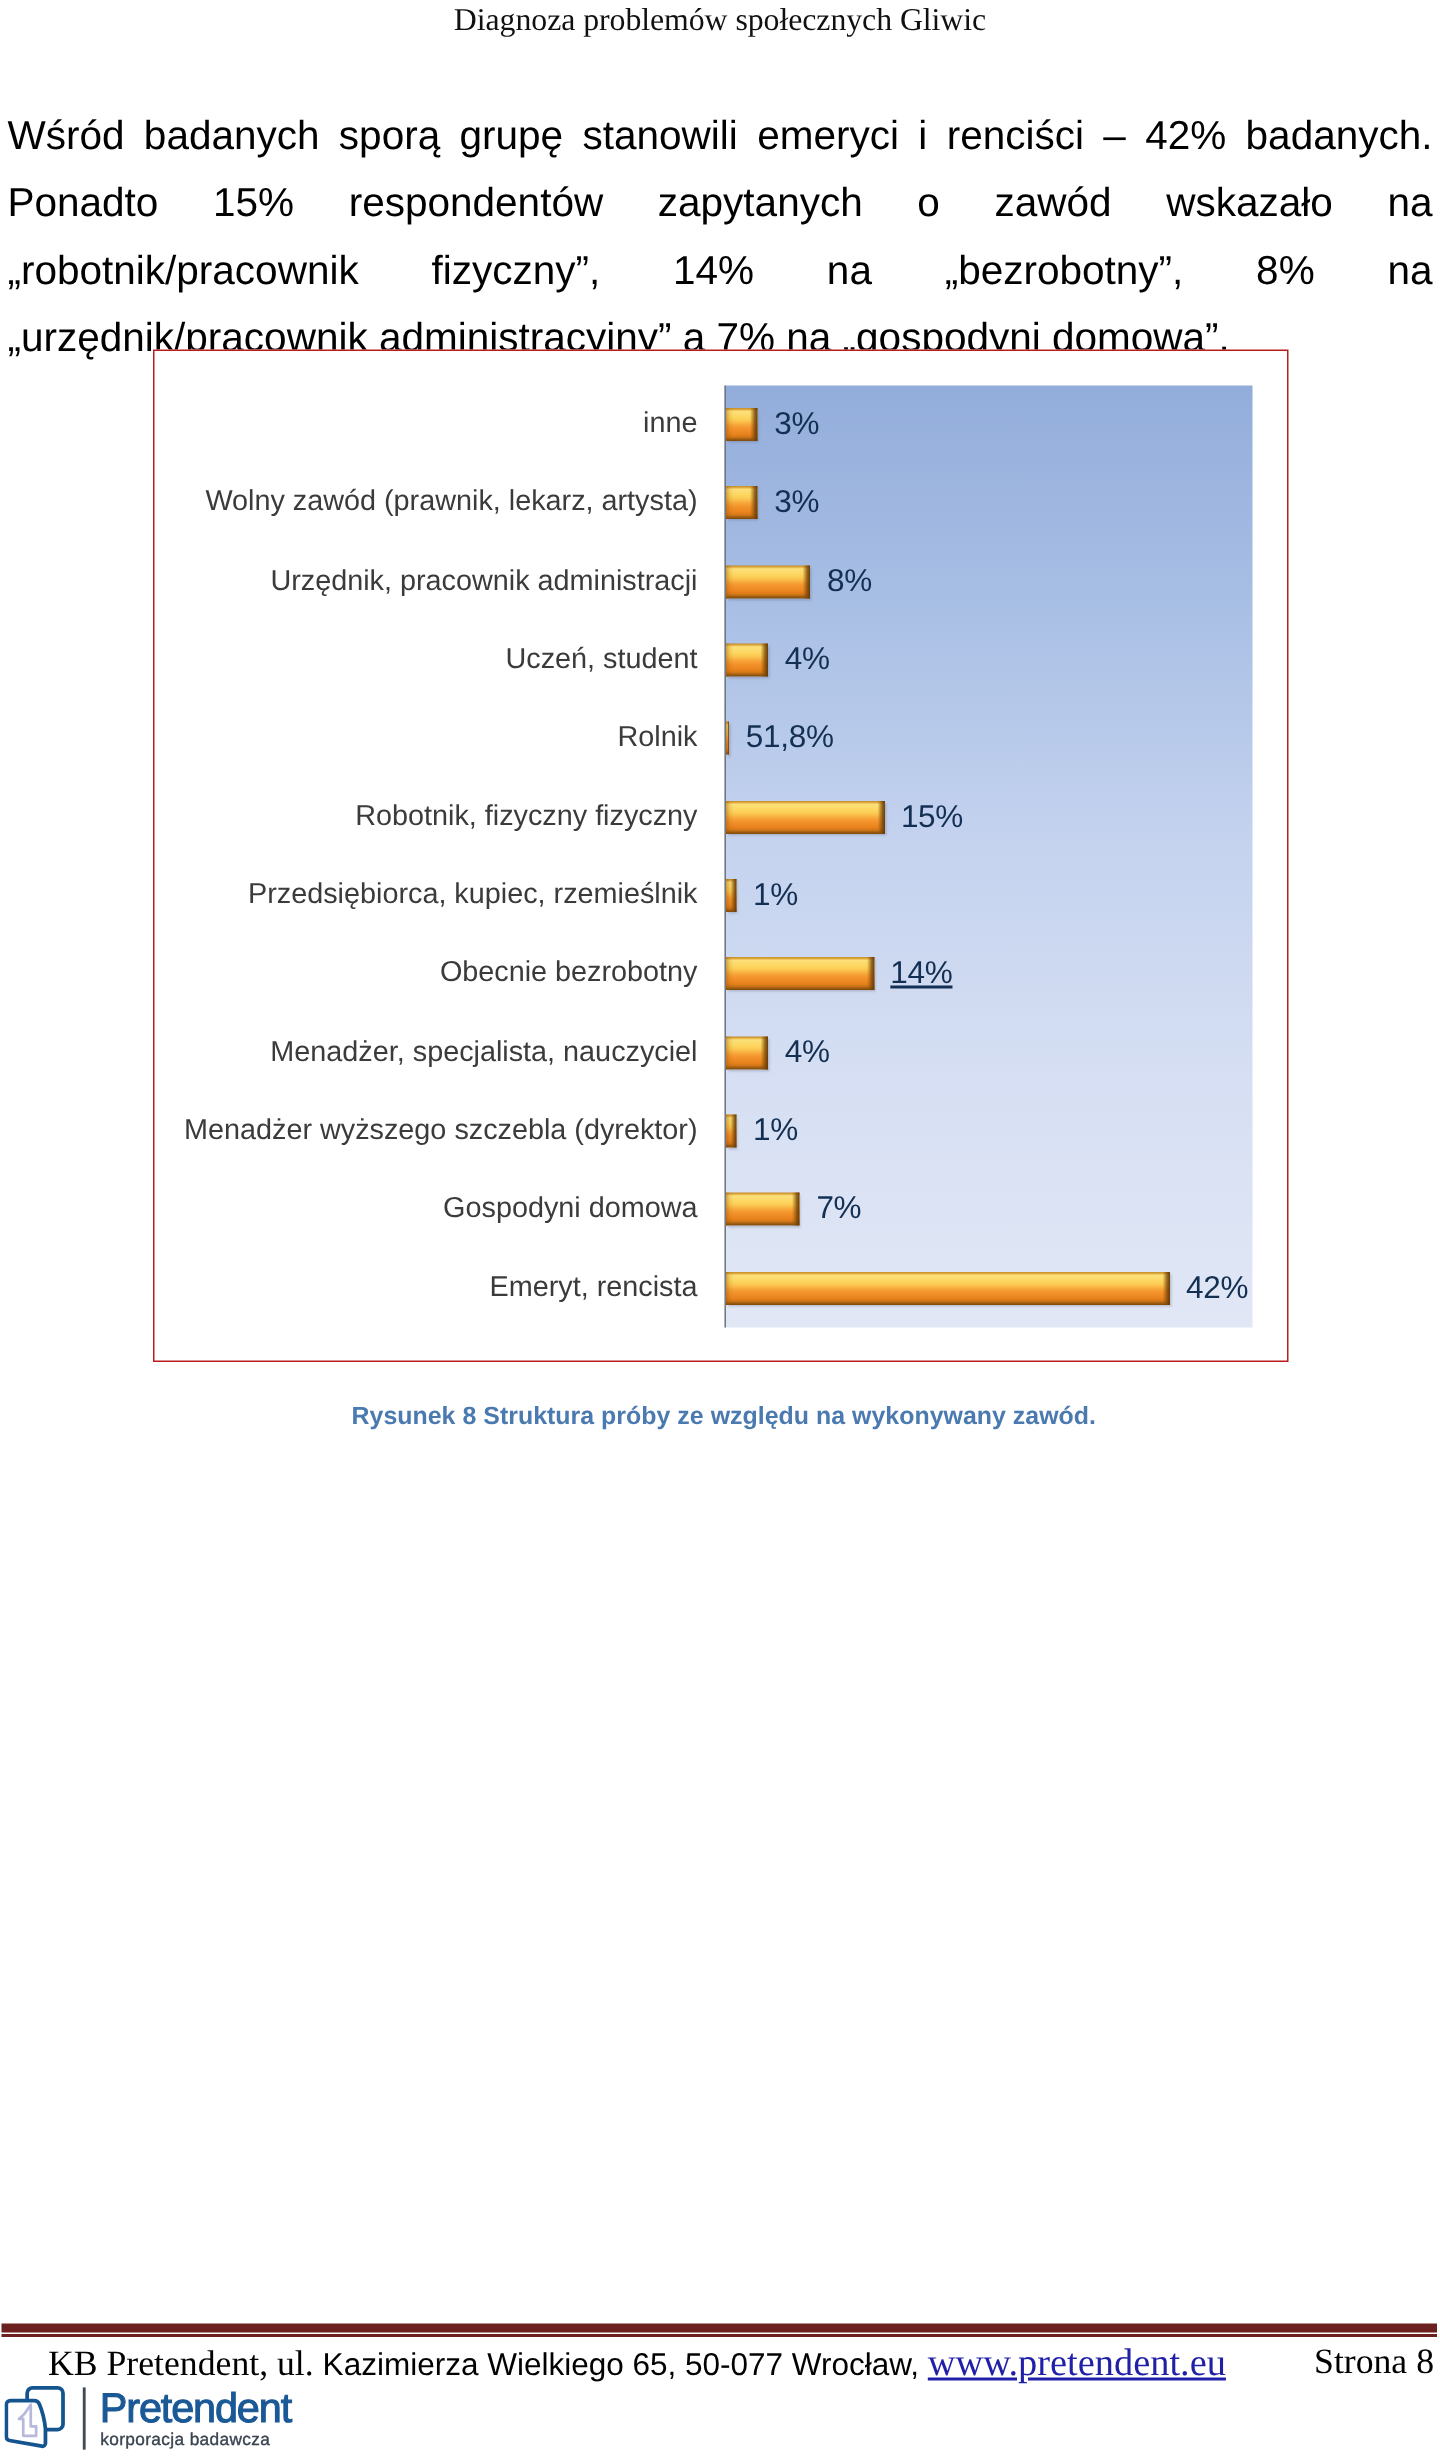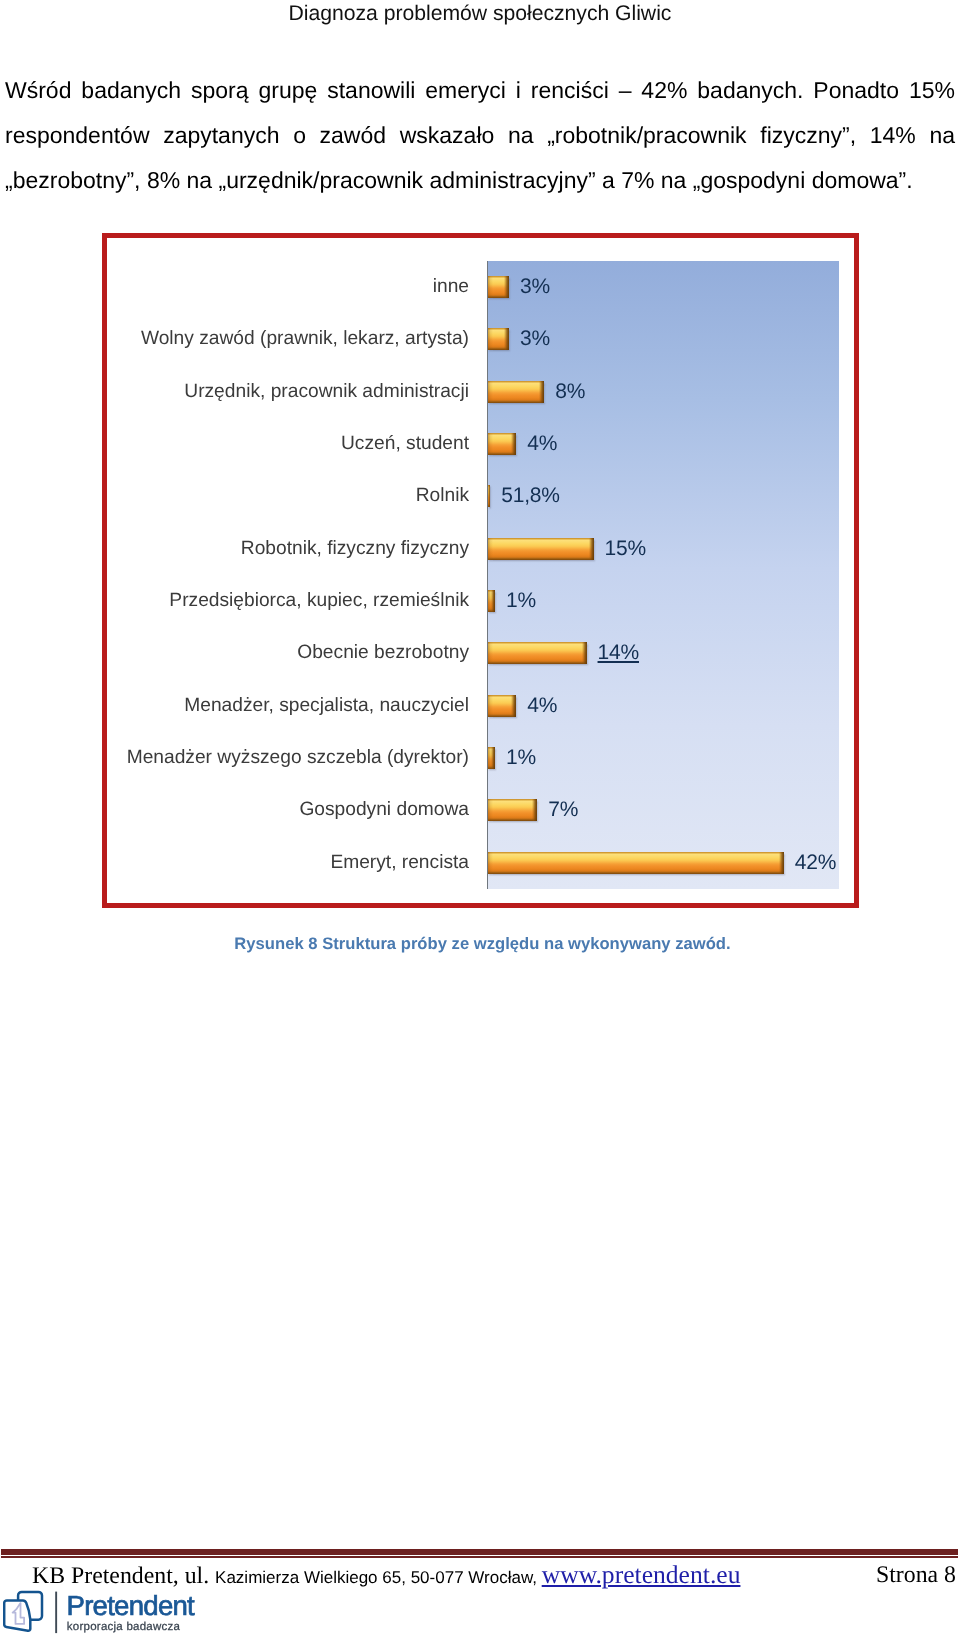--- a/index.html
+++ b/index.html
@@ -10,36 +10,36 @@
     -webkit-font-smoothing:antialiased;
     text-rendering:geometricPrecision;
     position:relative;overflow:hidden;
     transform:translateZ(0);
   }
   .page{position:absolute;left:0;top:0;width:960px;height:1640px;}
 
   
   .doc-header{
     position:absolute;left:0;top:1.0px;width:960px;text-align:center;
-    font-family:Liberation Sans, sans-serif;
+    font-family:Liberation Serif, serif;
     font-size:21.2px;font-weight:normal;color:#111111;
     line-height:25px;letter-spacing:-0.03px;
   }
 
   
   .body-copy{
     position:absolute;left:5px;top:67.8px;width:950px;
-    font-size:23px;line-height:45px;color:#000000;
+    font-size:27px;line-height:45px;color:#000000;
     text-align:justify;text-justify:inter-word;
   }
 
   
   .chart-frame{
     position:absolute;left:102px;top:233px;width:757px;height:675px;
-    border:5px solid #b91c1c;background:#ffffff;box-sizing:border-box;
+    border:1px solid #b91c1c;background:#ffffff;box-sizing:border-box;
   }
   .plot-area{
     position:absolute;left:380px;top:23px;width:352px;height:628px;
     background:linear-gradient(to bottom,#93addb 0%,#a7bee4 22%,#c5d3ef 49%,#d6dff3 74%,#e1e7f5 100%);
   }
   .axis-line{position:absolute;left:380px;top:23px;width:1px;height:628px;background:#70777e;}
   .cat-row{position:absolute;left:0;width:756px;height:52.4px;}
   .cat-label{
     position:absolute;right:394px;top:50%;transform:translateY(-50%);
     font-size:19.2px;color:#3b3b3b;white-space:nowrap;text-align:right;
@@ -80,21 +80,21 @@
   .footer-rule{position:absolute;left:1px;top:1549px;width:957px;height:6px;background:#6d2020;}
   .footer-rule2{position:absolute;left:1px;top:1556px;width:957px;height:2px;background:#6d2020;}
   .footer-line{
     position:absolute;left:5px;top:1563px;width:951px;height:24px;
     font-family:"Liberation Serif", serif;font-size:23.8px;line-height:24px;color:#000;
   }
   .footer-left{position:absolute;left:0;top:0;}
   .footer-right{position:absolute;right:0;top:0;}
   .footer-link{color:#1f1fa8;text-decoration:underline;font-family:"Liberation Serif", serif;font-size:25.6px;}
   .ff-serif{font-family:"Liberation Serif", serif;margin-left:27px;}
-  .ff-sans{font-family:"Liberation Sans", sans-serif;font-size:17px;}
+  .ff-sans{font-family:"Liberation Sans", sans-serif;font-size:21px;}
   .logo{position:absolute;left:3.2px;top:1587.6px;width:215px;height:50px;}
 </style>
 </head>
 <body>
 
 <div class="page">
 
   <div class="doc-header">Diagnoza problemów społecznych Gliwic</div>
 
   <div class="body-copy">Wśród badanych sporą grupę stanowili emeryci i renciści – 42% badanych. Ponadto 15% respondentów zapytanych o zawód wskazało na „robotnik/pracownik fizyczny”, 14% na „bezrobotny”, 8% na „urzędnik/pracownik administracyjny” a 7% na „gospodyni domowa”.</div>

